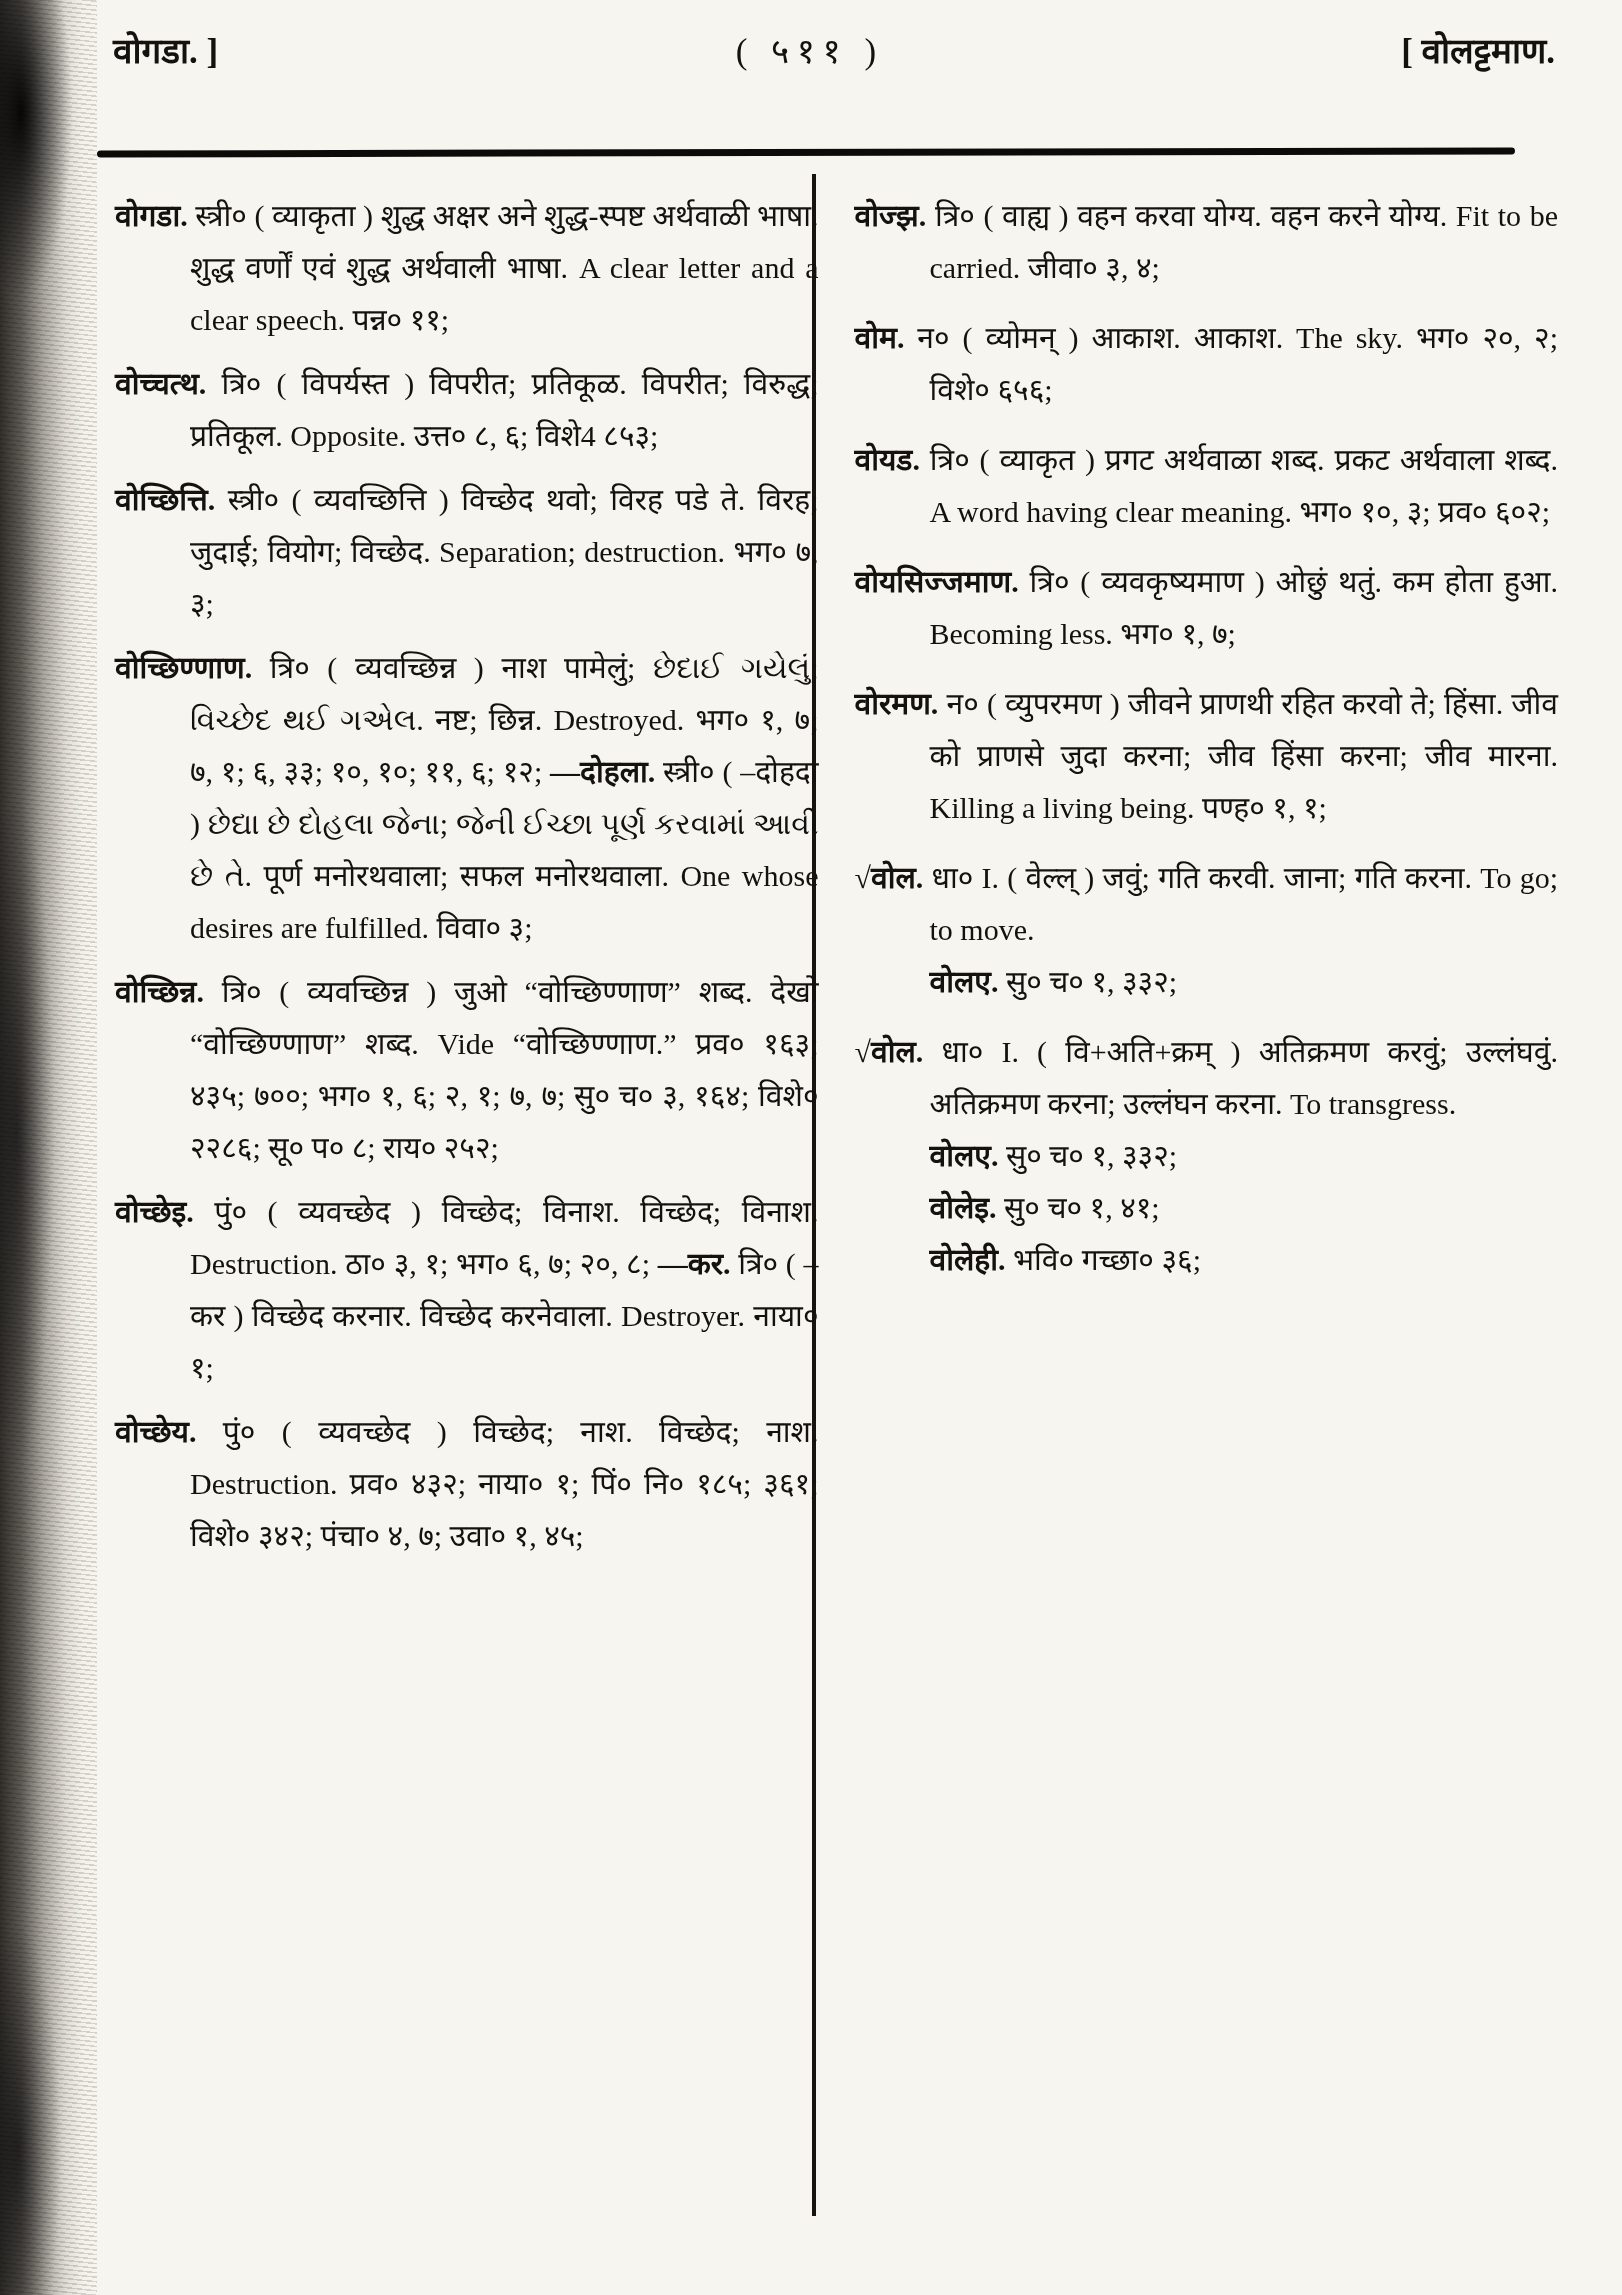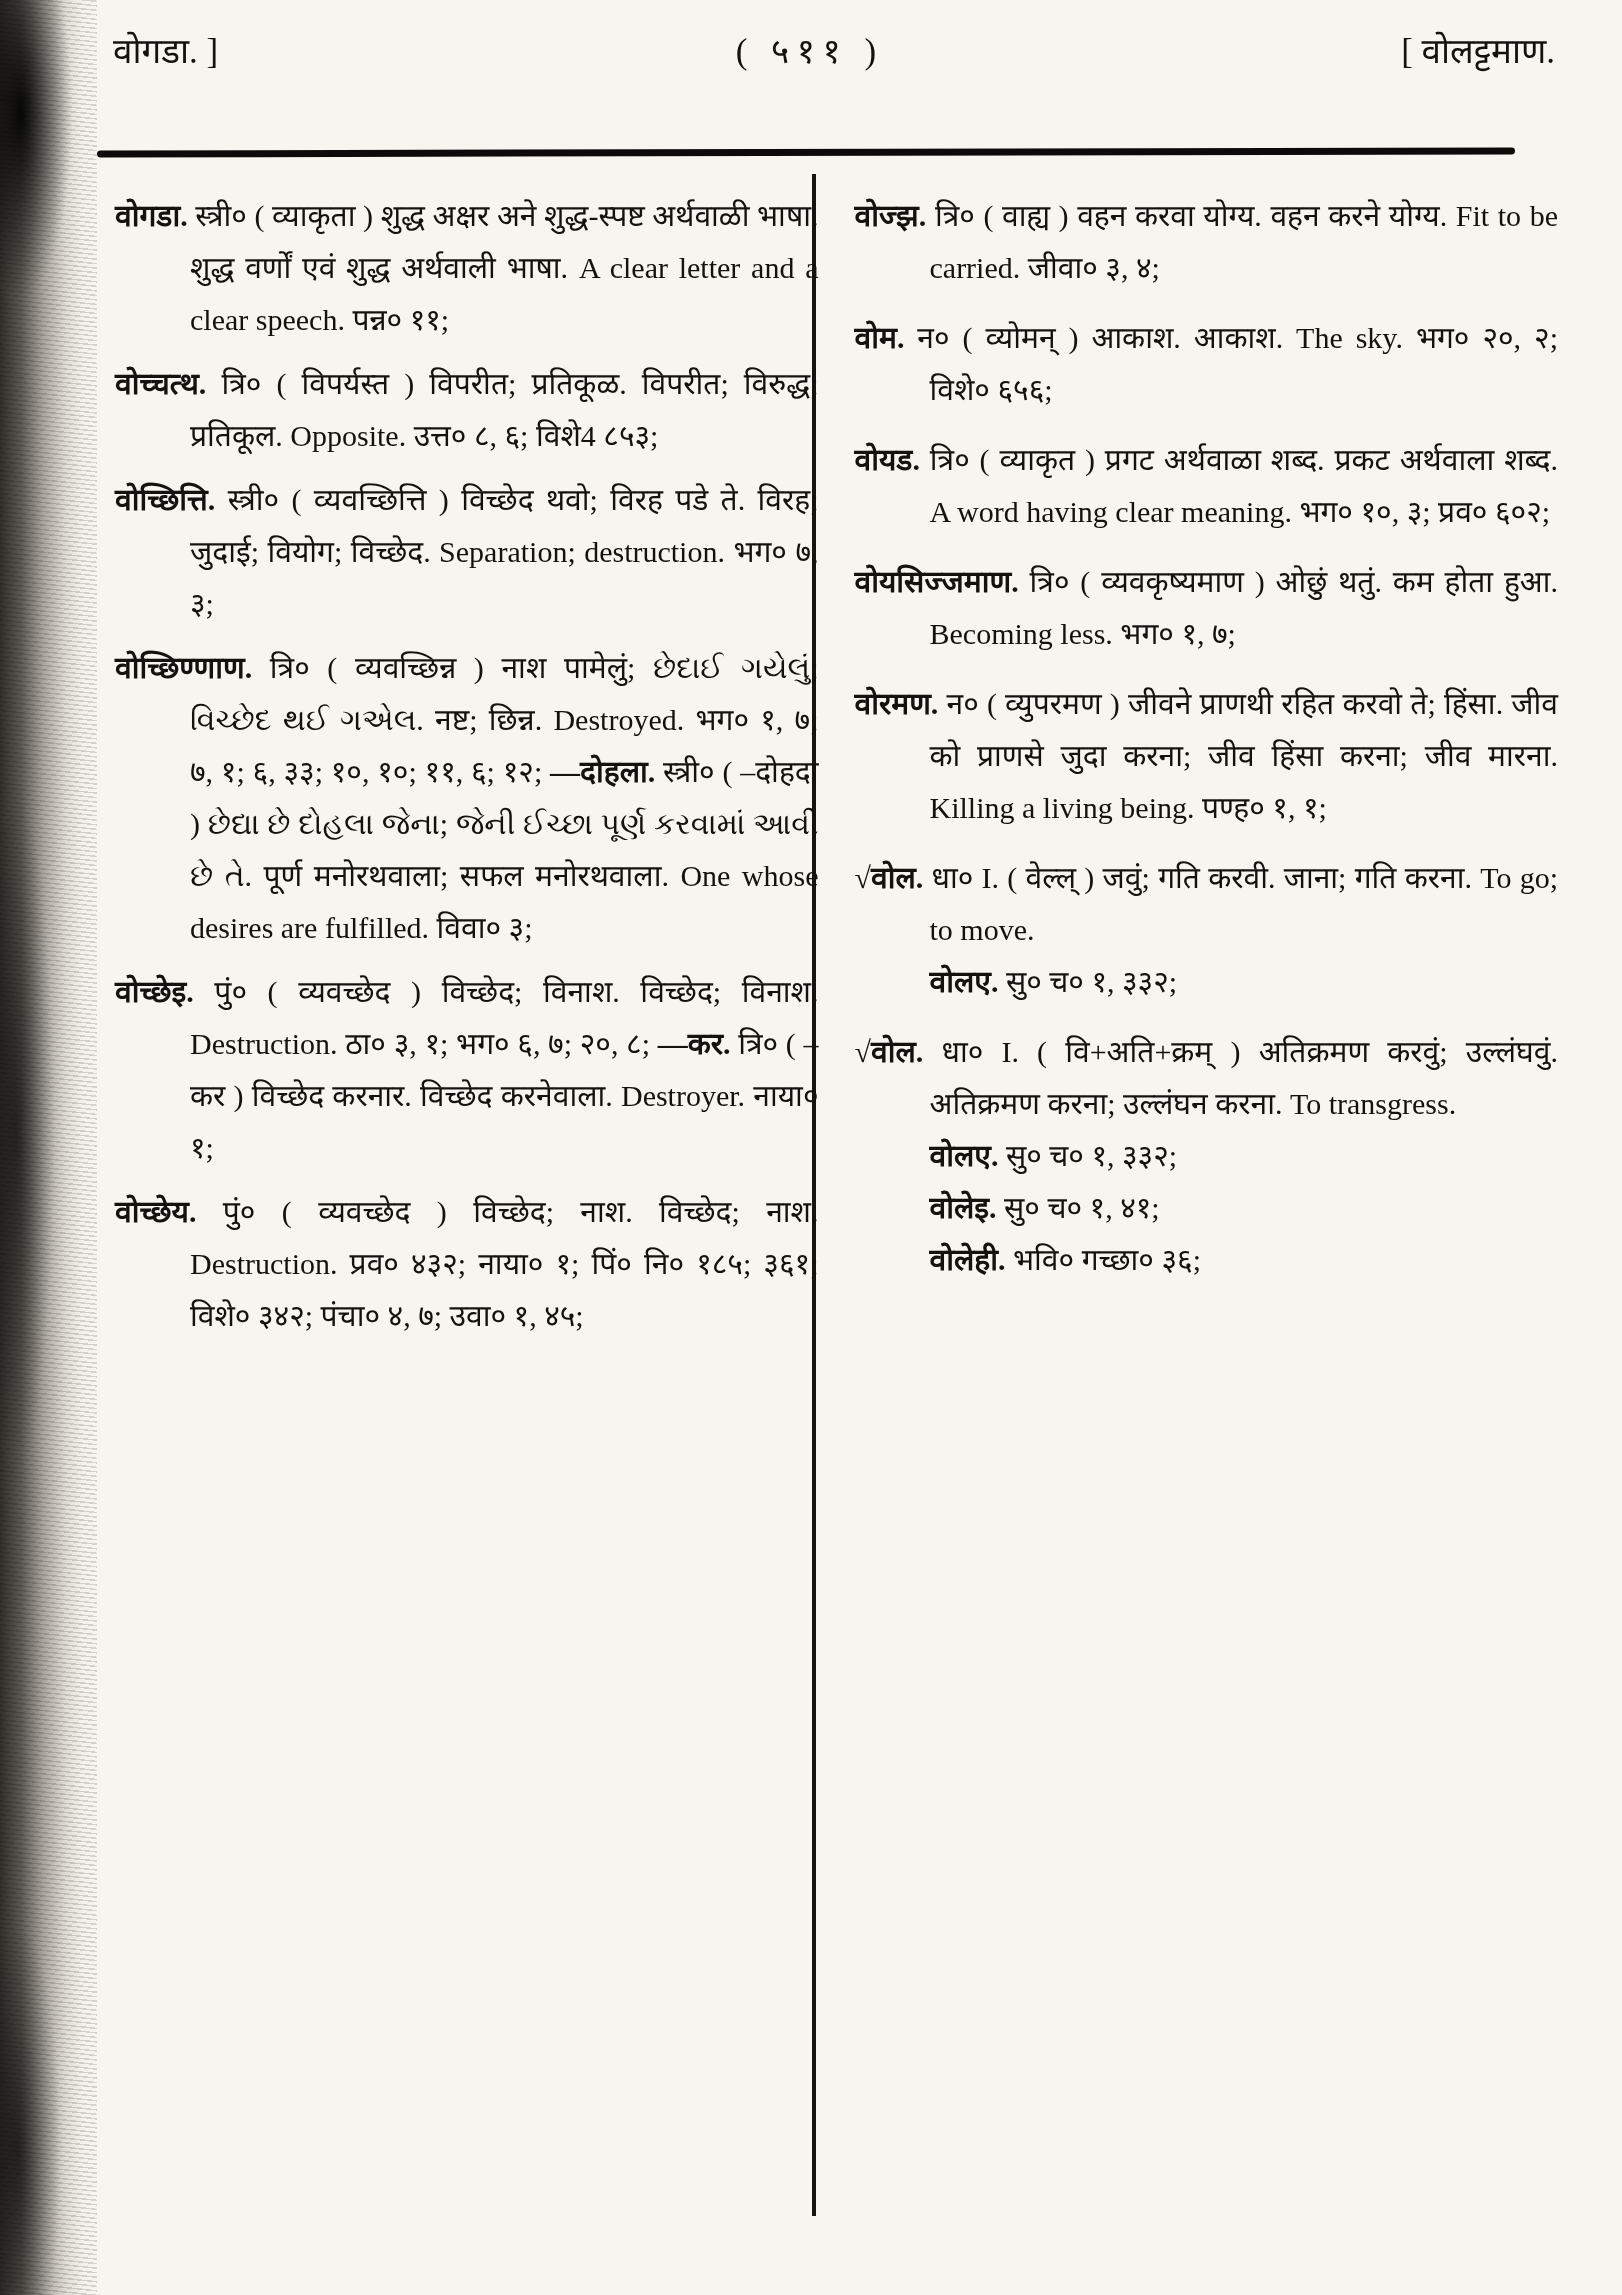--- a/index.html
+++ b/index.html
@@ -19,21 +19,21 @@
       repeating-linear-gradient(6deg, rgba(0,0,0,.14) 0 1.5px, transparent 1.5px 4.5px),
       linear-gradient(90deg, rgba(32,30,26,.92) 0%, rgba(50,46,41,.78) 22%,
         rgba(95,89,80,.5) 45%, rgba(160,152,140,.26) 68%,
         rgba(215,208,196,.1) 85%, rgba(215,208,196,0) 100%);
   }
   .header{
     position:absolute;top:26px;left:113px;right:68px;
     display:flex;justify-content:space-between;align-items:baseline;
     font-size:35px;
   }
-  .hdr-bold{font-weight:400;}
+  .hdr-bold{font-weight:700;}
   .hdr-center{font-weight:400;letter-spacing:7.5px;}
   .rule{
     position:absolute;top:149px;left:97px;width:1418px;height:6.8px;
     background:#0c0b09;border-radius:3.8px;transform:rotate(-.12deg);
   }
   .divider{
     position:absolute;top:174px;left:812px;width:3.8px;height:2042px;
     background:#161310;
   }
   .columns{
@@ -80,20 +80,24 @@
         <span>स्त्री० ( व्यवच्छित्ति ) विच्छेद थवो; विरह पडे ते. विरह; जुदाई; वियोग; विच्छेद. Separation; destruction. भग० ७, ३;</span>
       </p>
 
       <p class="entry">
         <span class="hw">वोच्छिण्णाण.</span>
         <span>त्रि० ( व्यवच्छिन्न ) नाश पामेलुं; છેદાઈ ગયેલું; વિચ્છેદ થઈ ગએલ. नष्ट; छिन्न. Destroyed. भग० १, ७; ७, १; ६, ३३; १०, १०; ११, ६; १२;</span>
         <span class="hw">—दोहला.</span>
         <span>स्त्री० ( –दोहदा ) છેદ્યા છે દોહલા જેના; જેની ઈચ્છા પૂર્ણ કરવામાં આવી છે તે. पूर्ण मनोरथवाला; सफल मनोरथवाला. One whose desires are fulfilled. विवा० ३;</span>
       </p>
 
+      <p class="entry">
+        <span class="hw">वोच्छिन्न.</span>
+        <span>त्रि० ( व्यवच्छिन्न ) जुओ “वोच्छिण्णाण” शब्द. देखो “वोच्छिण्णाण” शब्द. Vide “वोच्छिण्णाण.” प्रव० १६३; ४३५; ७००; भग० १, ६; २, १; ७, ७; सु० च० ३, १६४; विशे० २२८६; सू० प० ८; राय० २५२;</span>
+      </p>
 
       <p class="entry">
         <span class="hw">वोच्छेइ.</span>
         <span>पुं० ( व्यवच्छेद ) विच्छेद; विनाश. विच्छेद; विनाश. Destruction. ठा० ३, १; भग० ६, ७; २०, ८;</span>
         <span class="hw">—कर.</span>
         <span>त्रि० ( –कर ) विच्छेद करनार. विच्छेद करनेवाला. Destroyer. नाया० १;</span>
       </p>
 
       <p class="entry">
         <span class="hw">वोच्छेय.</span>

